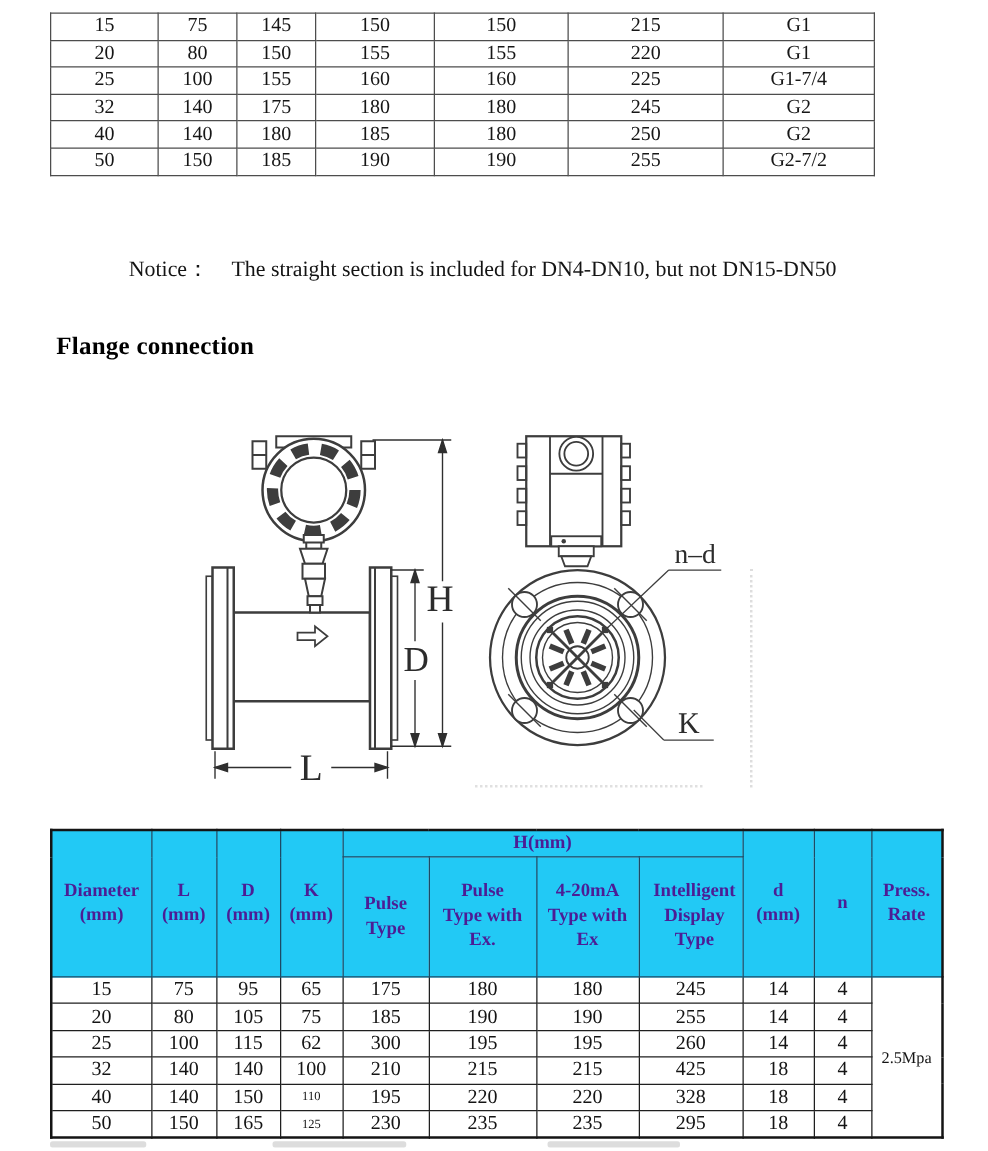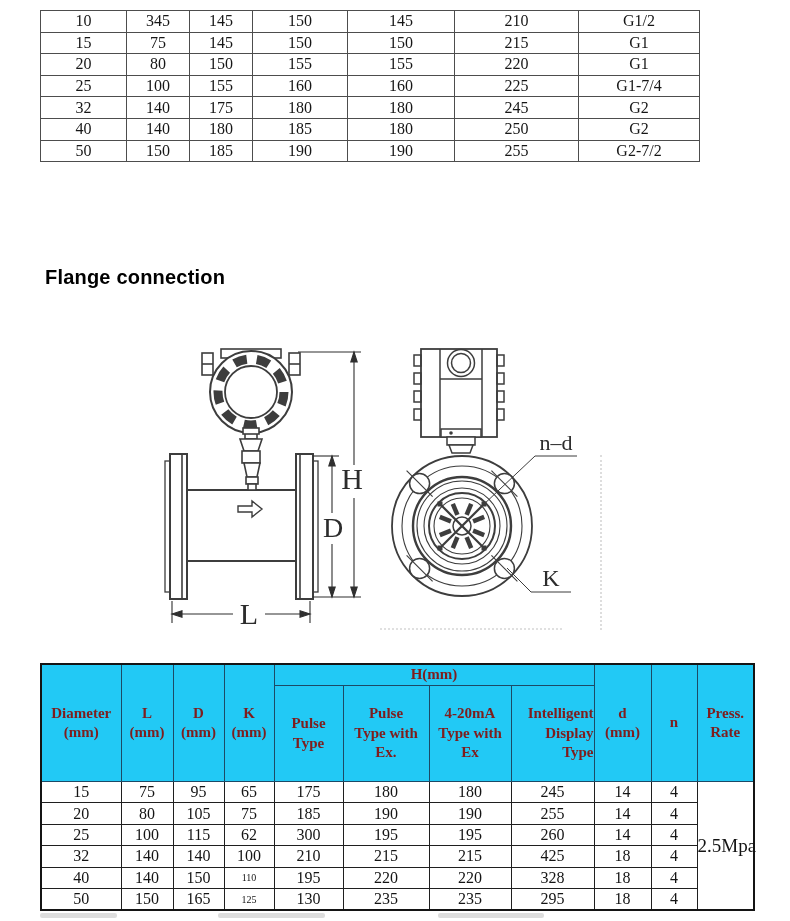--- a/index.html
+++ b/index.html
@@ -11,40 +11,40 @@
   .top-table{position:absolute;left:40px;top:10px;width:659px;}
   .top-table td{border:1px solid #4d4d4d;text-align:center;vertical-align:middle;
                 font-size:16px;height:20.6px;padding:0;color:#161616;}
 
   
   .notice{position:absolute;left:103px;top:203px;margin:0;font-size:17.5px;color:#141414;}
   .notice .lbl{margin-right:18px;}
 
   
   .heading{position:absolute;left:45px;top:266px;margin:0;
-           font-family:Liberation Sans, sans-serif;font-weight:bold;
+           font-family:Liberation Serif, serif;font-weight:bold;
            font-size:20px;letter-spacing:.2px;color:#000;}
 
   
   .side-view{position:absolute;left:55px;top:335px;}
   .front-view{position:absolute;left:385px;top:335px;}
   svg text{font-family:"Liberation Serif", serif;fill:#2c2c2c;}
 
   
   .spec-table{position:absolute;left:40px;top:663px;width:713px;border:2px solid #141414;}
-  .spec-table th{background:#22c9f5;color:#7f1d1d;font-weight:bold;font-size:15px;
+  .spec-table th{background:#22c9f5;color:#4c1d95;font-weight:bold;font-size:15px;
                  border:1px solid #1c4a66;white-space:pre-line;line-height:1.3;
                  padding:0;text-align:center;vertical-align:middle;}
   .spec-table thead tr.grp th{height:20px;}
   .spec-table thead tr.sub th{height:95px;}
-  .spec-table th.al{text-align:right;padding-left:6px;margin-left:11px;}
+  .spec-table th.al{text-align:center;padding-left:6px;margin-left:11px;}
   .spec-table td{border:1px solid #1f1f1f;text-align:center;vertical-align:middle;
                  font-size:16px;height:20.4px;padding:0;color:#141414;}
   .spec-table td.sm{font-size:10px;}
-  .spec-table td.press{font-size:19px;}
+  .spec-table td.press{font-size:13px;}
 
   
   .smudge{position:absolute;height:5px;background:#bdbdbd;opacity:.5;border-radius:2px;filter:blur(.6px);}
   .dot-v{position:absolute;left:600px;top:455px;height:175px;width:0;border-left:2px dotted #bdbdbd;opacity:.5;}
   .dot-h{position:absolute;left:380px;top:628px;width:182px;height:0;border-top:2px dotted #c2c2c2;opacity:.5;}
 </style>
 </head>
 <body>
 
 <div class="page">
@@ -54,29 +54,20 @@
         <col style="width:86px">
         <col style="width:63px">
         <col style="width:63px">
         <col style="width:95px">
         <col style="width:107px">
         <col style="width:124px">
         <col style="width:121px">
       </colgroup>
     <tbody>
       <tr>
-          <td>10</td>
-          <td>345</td>
-          <td>145</td>
-          <td>150</td>
-          <td>145</td>
-          <td>210</td>
-          <td>G1/2</td>
-        </tr>
-      <tr>
           <td>15</td>
           <td>75</td>
           <td>145</td>
           <td>150</td>
           <td>150</td>
           <td>215</td>
           <td>G1</td>
         </tr>
       <tr>
           <td>20</td>
@@ -119,20 +110,21 @@
           <td>150</td>
           <td>185</td>
           <td>190</td>
           <td>190</td>
           <td>255</td>
           <td>G2-7/2</td>
         </tr>
     </tbody>
   </table>
 
+  <p class="notice"><span class="lbl">Notice：</span><span>The straight section is included for DN4-DN10, but not DN15-DN50</span></p>
 
   <h2 class="heading">Flange connection</h2>
 
   <svg class="side-view" width="310" height="295" viewBox="0 0 310 295">
     <g stroke="#3d3d3d" fill="none" stroke-width="1.6">
 
       <g>
         <rect x="131" y="155" width="110" height="71" stroke-width="2" fill="#fff"></rect>
         <rect x="110" y="126" width="5" height="131" stroke-width="1.3"></rect>
         <rect x="115" y="119" width="17" height="145" stroke-width="2" fill="#fff"></rect>
@@ -380,21 +372,21 @@
           <td>220</td>
           <td>328</td>
           <td>18</td>
           <td>4</td>
         </tr>
       <tr>
           <td>50</td>
           <td>150</td>
           <td>165</td>
           <td class="sm">125</td>
-          <td>130</td>
+          <td>230</td>
           <td>235</td>
           <td>235</td>
           <td>295</td>
           <td>18</td>
           <td>4</td>
         </tr>
     </tbody>
   </table>
 
   <div class="smudge" style="left:40px;top:913px;width:77px;"></div>

